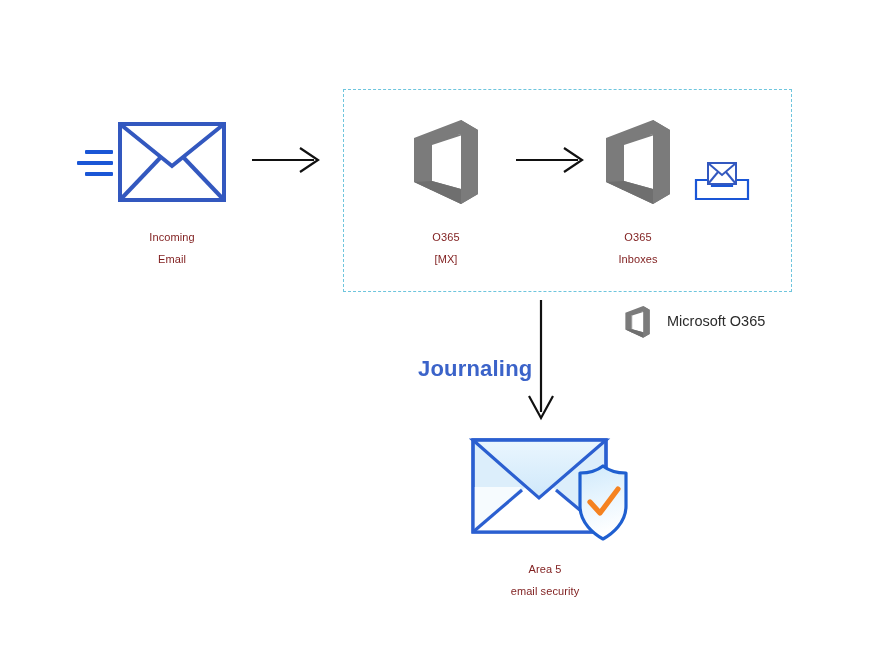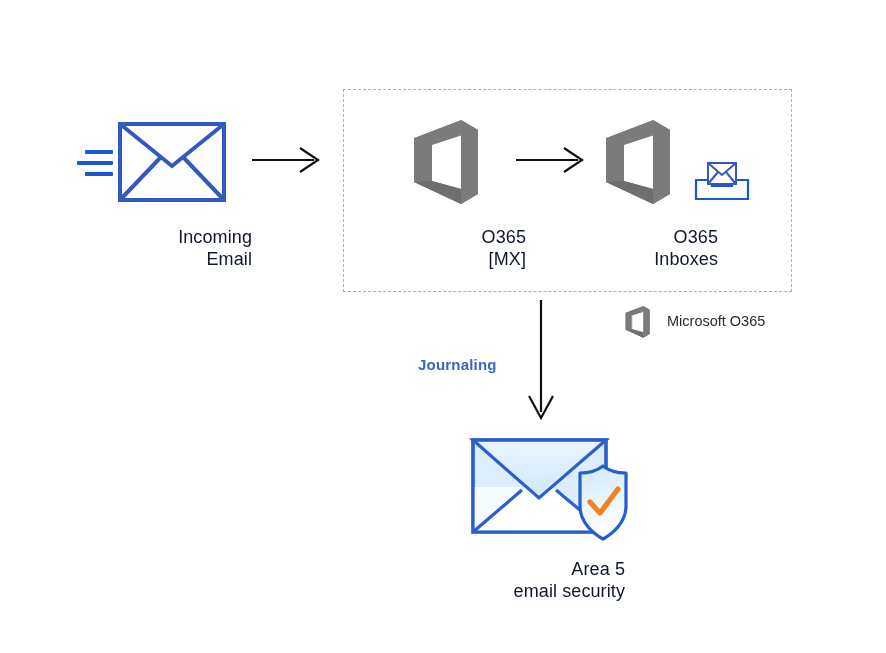--- a/index.html
+++ b/index.html
@@ -17,34 +17,34 @@
     width: 886px;
     height: 653px;
     background: #ffffff;
     overflow: hidden;
   }
   .abs { position: absolute; }
 
   
   .label {
     position: absolute;
-    text-align: right;
-    font-family: "Liberation Sans", sans-serif;
-    font-size: 18px;
+    text-align: center;
+    font-family: "Liberation Sans", sans-serif;
+    font-size: 11px;
     line-height: 21px;
-    color: #0f172a;
+    color: #7f1d1d;
     white-space: pre-line;
     letter-spacing: 0.1px;
   }
   .label.two-line { line-height: 22px; }
 
   .journaling-label {
     position: absolute;
     font-family: "Liberation Sans", sans-serif;
-    font-size: 15px;
+    font-size: 22px;
     font-weight: bold;
     color: #3b63c9;
     letter-spacing: 0.2px;
     white-space: nowrap;
   }
 
   .legend-label {
     position: absolute;
     font-family: "Liberation Sans", sans-serif;
     font-size: 14.5px;

